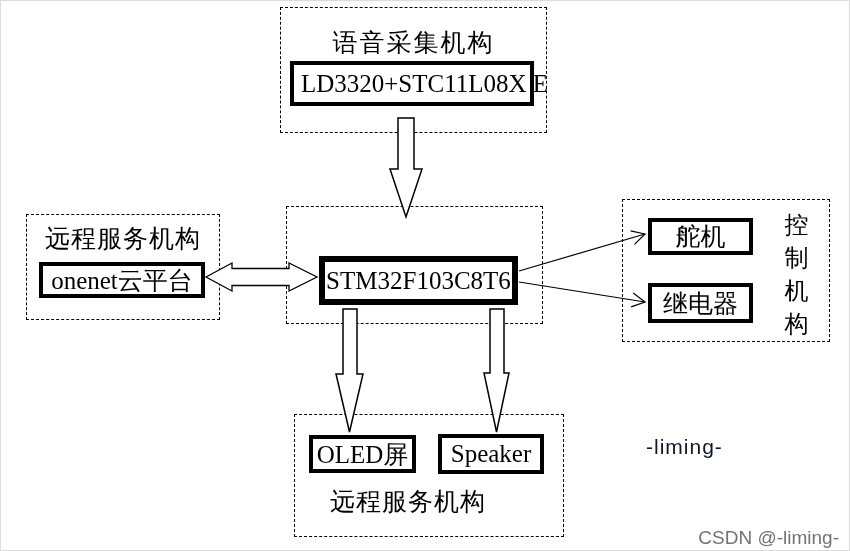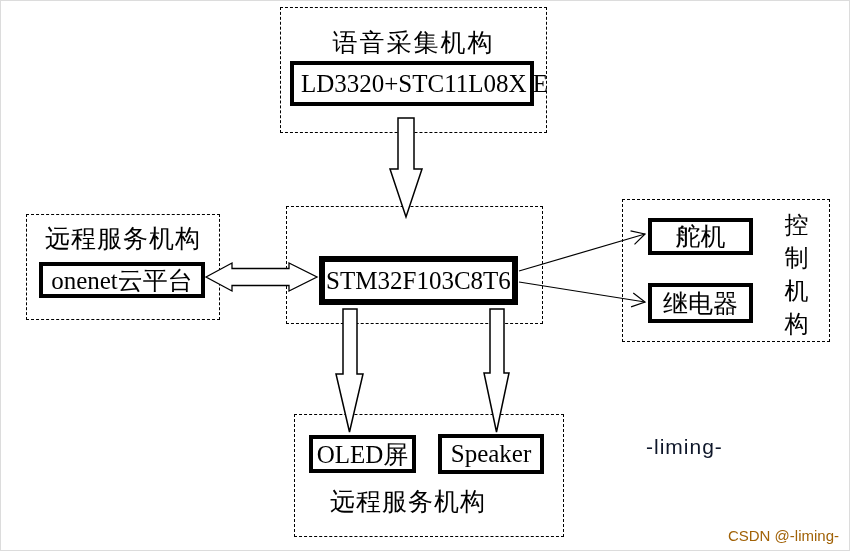--- a/index.html
+++ b/index.html
@@ -59,22 +59,22 @@
     left: 645px; top: 434px;
     font-family: "Liberation Sans", "DejaVu Sans", sans-serif;
     font-size: 21px;
     color: #0f172a;
     letter-spacing: 1px;
   }
   .wm-corner {
     position: absolute;
     right: 10px; top: 526px;
     font-family: "Liberation Sans", "DejaVu Sans", sans-serif;
-    font-size: 15px;
-    color: #a16207;
+    font-size: 19px;
+    color: #737373;
   }
   
   #g-voice       { left: 279px; top: 6px;   width: 267px; height: 126px; }
   #g-processing  { left: 285px; top: 205px; width: 257px; height: 118px; }
   #g-remote      { left: 25px;  top: 213px; width: 194px; height: 106px; }
   #g-control     { left: 621px; top: 198px; width: 208px; height: 143px; }
   #g-interaction { left: 293px; top: 413px; width: 270px; height: 123px; }
   
   #t-voice       { left: 279px; width: 267px; top: 28px; }
   #t-processing  { left: 285px; width: 257px; top: 225px; }

